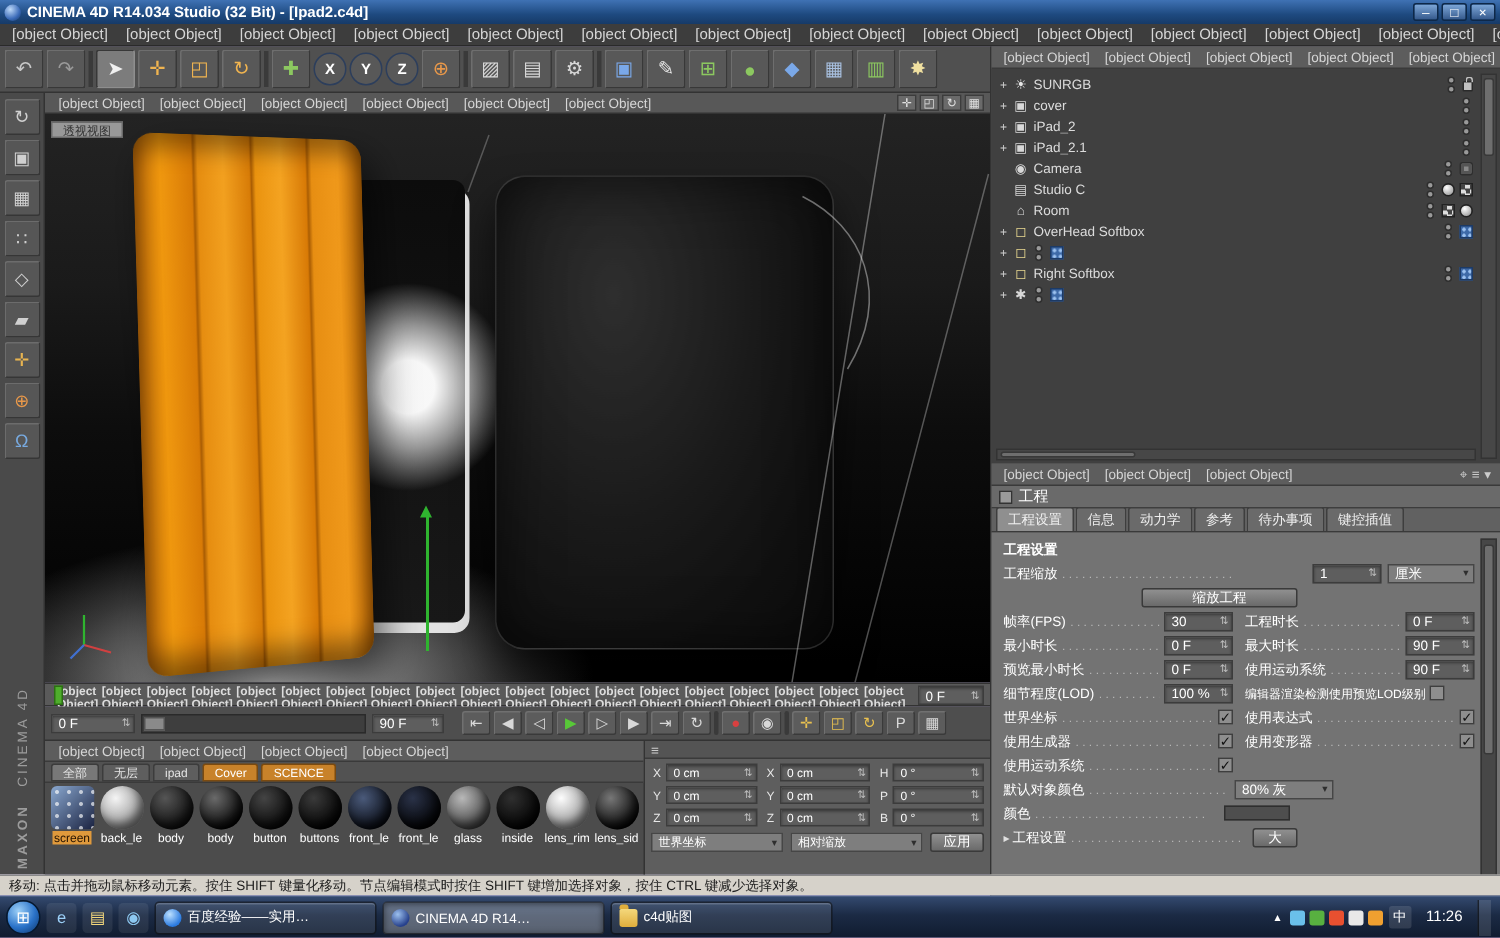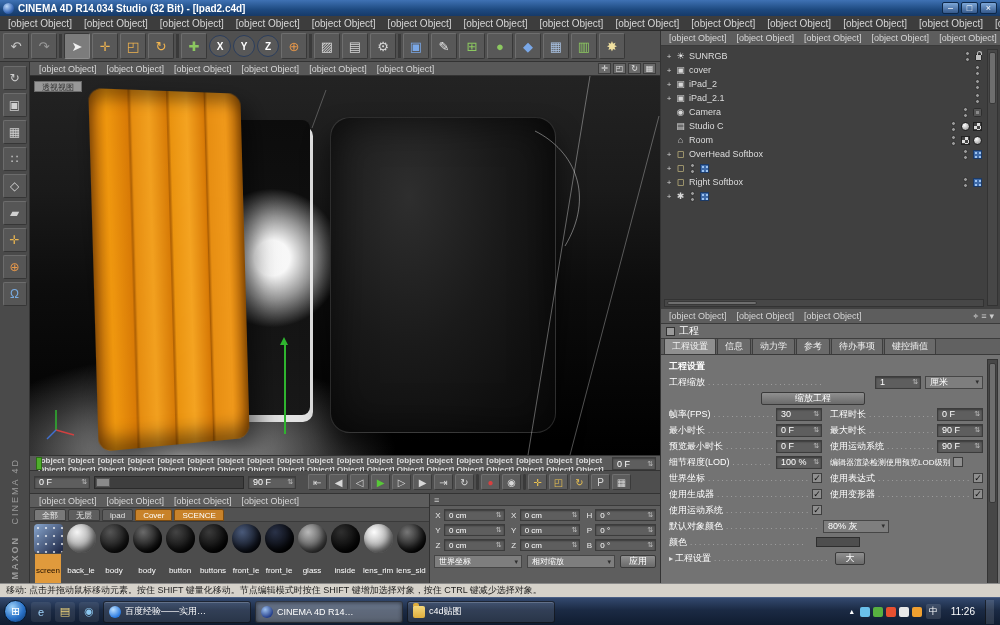--- a/index.html
+++ b/index.html
@@ -80,21 +80,21 @@
   #mats .hdr{height:14px;background:#5d5d5d;border-bottom:1px solid #3a3a3a;display:flex;align-items:center;padding:0 4px;}
   #mats .hdr .mi{font-size:9px;padding:0 5px;}
   #mattabs{height:14px;background:#525252;border-bottom:1px solid #3a3a3a;display:flex;align-items:center;gap:2px;padding:0 4px;}
   .mtab{padding:0 7px;height:12px;line-height:12px;font-size:8px;color:#e4e4e4;background:#5e5e5e;border:1px solid #3c3c3c;border-radius:2px 2px 0 0;}
   .mtab[data-active]{background:#787878;}
   .mtab[data-hot]{background:#c8822a;color:#fff;border-color:#7a4a10;}
   #matlist{display:flex;gap:1px;padding:2px 2px 0 2px;}
   .mtile{width:32px;display:flex;flex-direction:column;align-items:center;}
   .mthumb{width:29px;height:29px;border-radius:50%;background:radial-gradient(circle at 35% 28%,var(--c1),var(--c2) 78%);box-shadow:inset -3px -4px 6px rgba(0,0,0,.5);}
   .mthumb[data-shape="flat"]{border-radius:4px;box-shadow:none;background-image:radial-gradient(circle at 4px 4px,rgba(255,255,255,.65) 1px,transparent 1.6px),linear-gradient(135deg,var(--c1),var(--c2));background-size:8px 8px,100% 100%;}
-  .mlabel{margin-top:1px;font-size:8px;color:#fff;max-width:32px;overflow:hidden;white-space:nowrap;padding:12px 1px;}
+  .mlabel{margin-top:1px;font-size:8px;color:#fff;max-width:32px;overflow:hidden;white-space:nowrap;padding:0 1px;}
   .mlabel[data-sel]{background:#e09a3c;color:#241200;}
 
   
   #coords{left:430px;top:494px;width:230px;height:89px;background:#5e5e5e;}
   #coords .hdr{height:12px;background:#545454;border-bottom:1px solid #3a3a3a;display:flex;align-items:center;padding:0 4px;color:#ccc;font-size:9px;}
   #coords .grid{display:flex;flex-direction:column;gap:3px;padding:3px 4px 0 4px;}
   #coords .crow{display:flex;gap:5px;}
   #coords .cell{display:flex;align-items:center;flex:1;gap:2px;}
   #coords .clabel{width:8px;color:#e8e8e8;font-size:8px;text-align:center;}
   #coords .fld{flex:1;height:12px;font-size:8px;}

